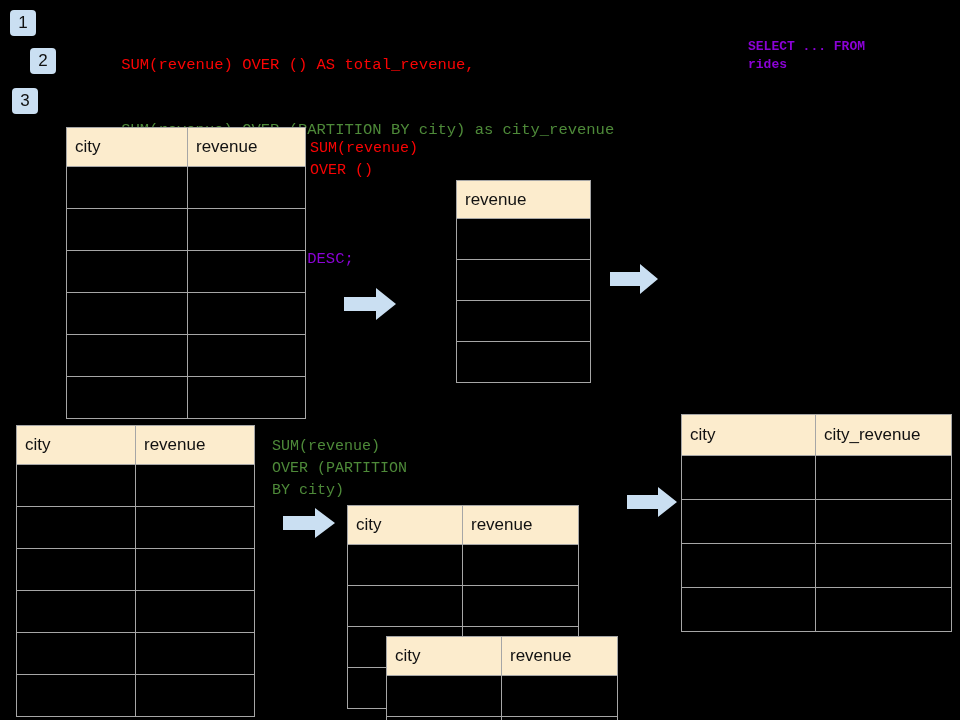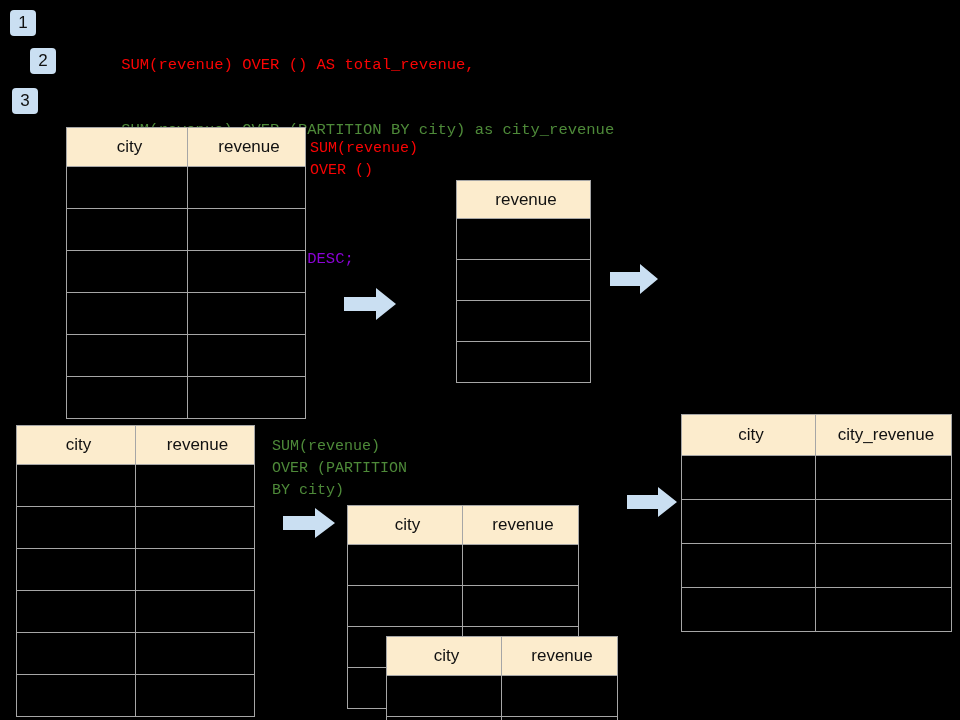--- a/index.html
+++ b/index.html
@@ -62,21 +62,21 @@
   .tbl {
     position: absolute;
     border-collapse: collapse;
     table-layout: fixed;
     background: #000000;
     font-family: "Liberation Sans", sans-serif;
   }
   .tbl td, .tbl th {
     border: 1px solid #a6a6a6;
     padding: 0 3px 0 8px;
-    text-align: center;
+    text-align: left;
     font-weight: normal;
     color: #111111;
     background: #000000;
     overflow: hidden;
   }
   .tbl th {
     background: #fceccd;
     font-size: 17px;
     color: #111111;
   }
@@ -97,20 +97,22 @@
   <div class="badge" style="left:30px;  top:48px;">2</div>
   <div class="badge" style="left:12px;  top:88px;">3</div>
 
   <div class="sql" style="left:84px; top:12px;">
     <div class="sql-line c-red">    SUM(revenue) OVER () AS total_revenue,</div>
     <div class="sql-line c-green">    SUM(revenue) OVER (PARTITION BY city) as city_revenue</div>
     <div class="sql-line c-purple">  FROM rides</div>
     <div class="sql-line c-purple">  ORDER by city_revenue DESC;</div>
   </div>
 
+  <div class="anno small c-purple" style="left:748px; top:38px;">SELECT ... FROM
+rides</div>
 
   <div class="anno c-red" style="left:310px; top:138px;">SUM(revenue)
 OVER ()</div>
 
   <div class="anno c-green" style="left:272px; top:436px;">SUM(revenue)
 OVER (PARTITION
 BY city)</div>
 
   <table class="tbl" style="left:66px; top:127px; width:239px;">
     <colgroup>

